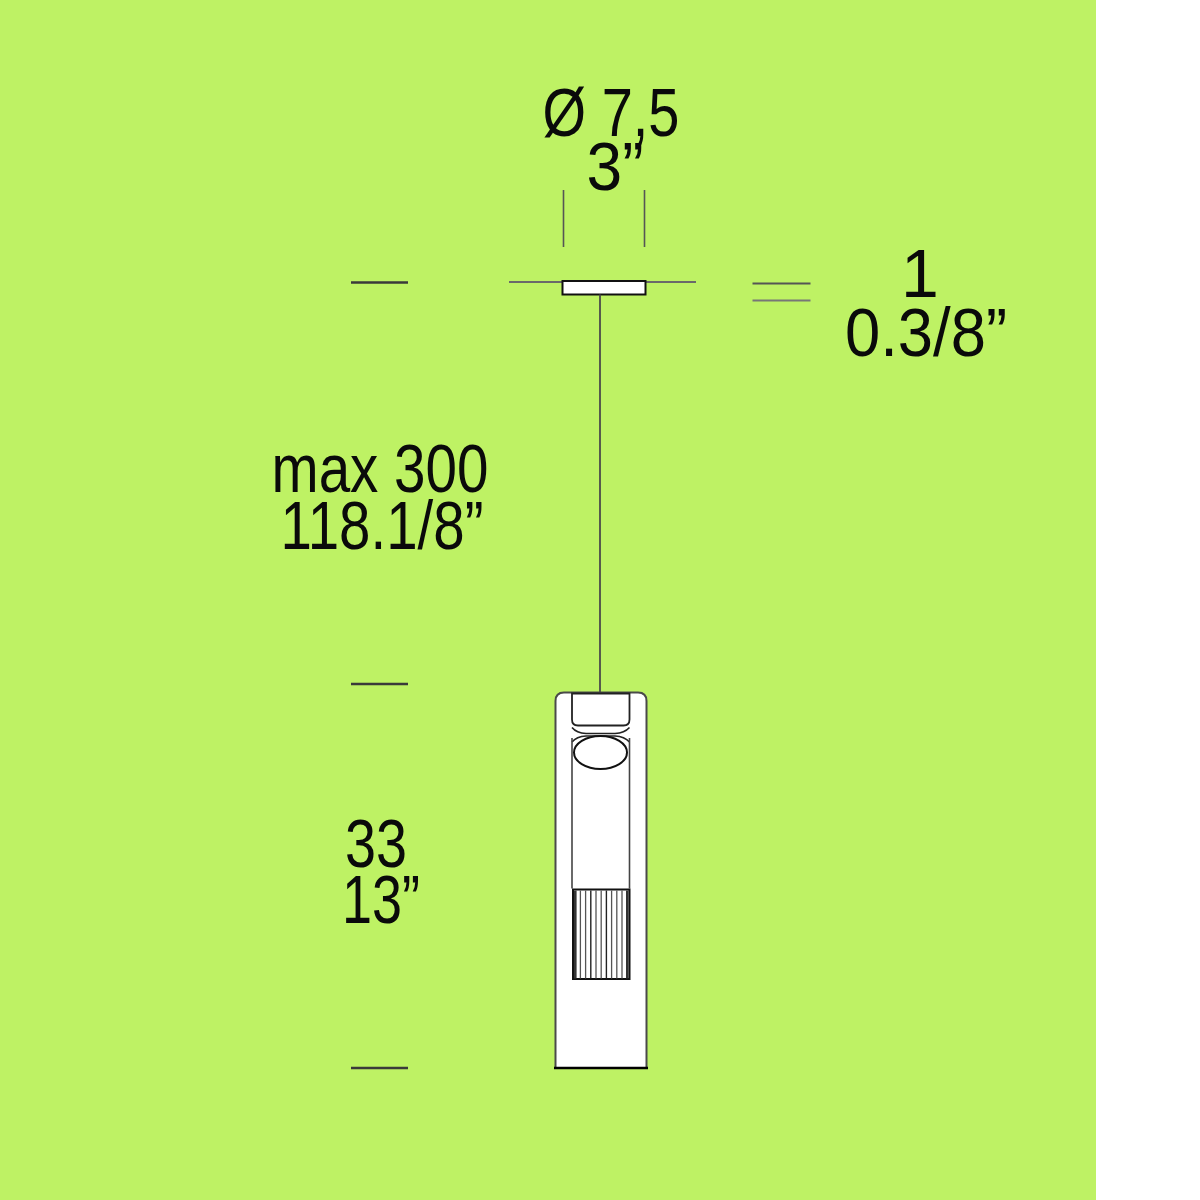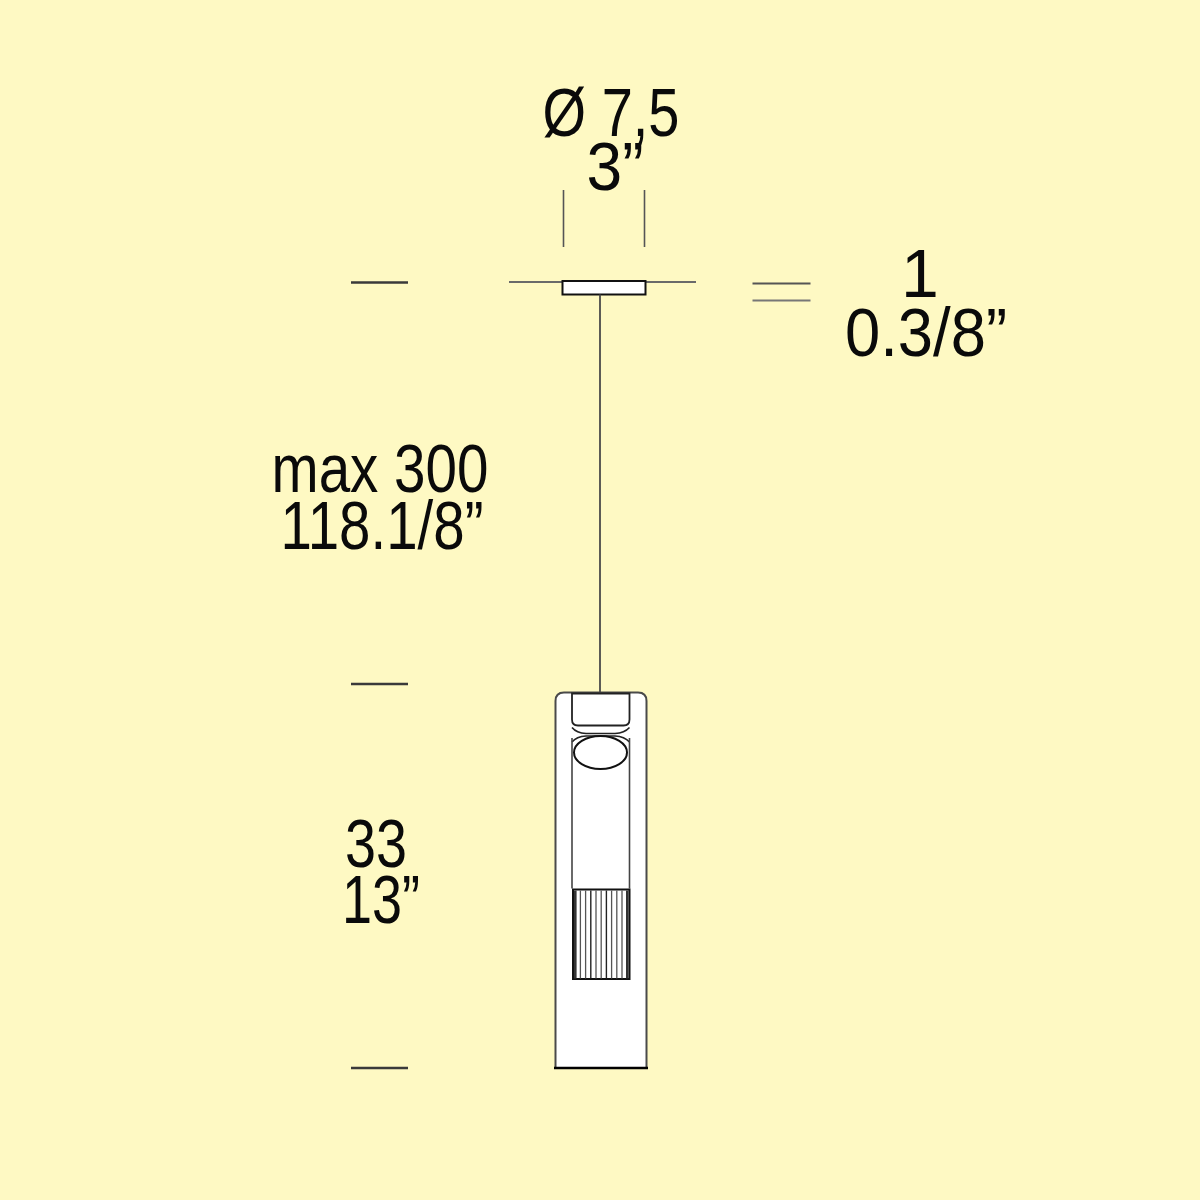--- a/index.html
+++ b/index.html
@@ -5,23 +5,23 @@
   html, body {
     margin: 0;
     padding: 0;
     background: #ffffff;
     width: 1200px;
     height: 1200px;
     overflow: hidden;
   }
   .canvas {
     position: relative;
-    width: 1200px;
+    width: 1096px;
     height: 1200px;
-    background: #fef9c3;
+    background: #bef264;
   }
   svg {
     display: block;
   }
   .dim-label {
     font-family: "Liberation Sans", "DejaVu Sans", sans-serif;
     font-size: 68px;
     fill: #0a0a0a;
   }
 </style>

